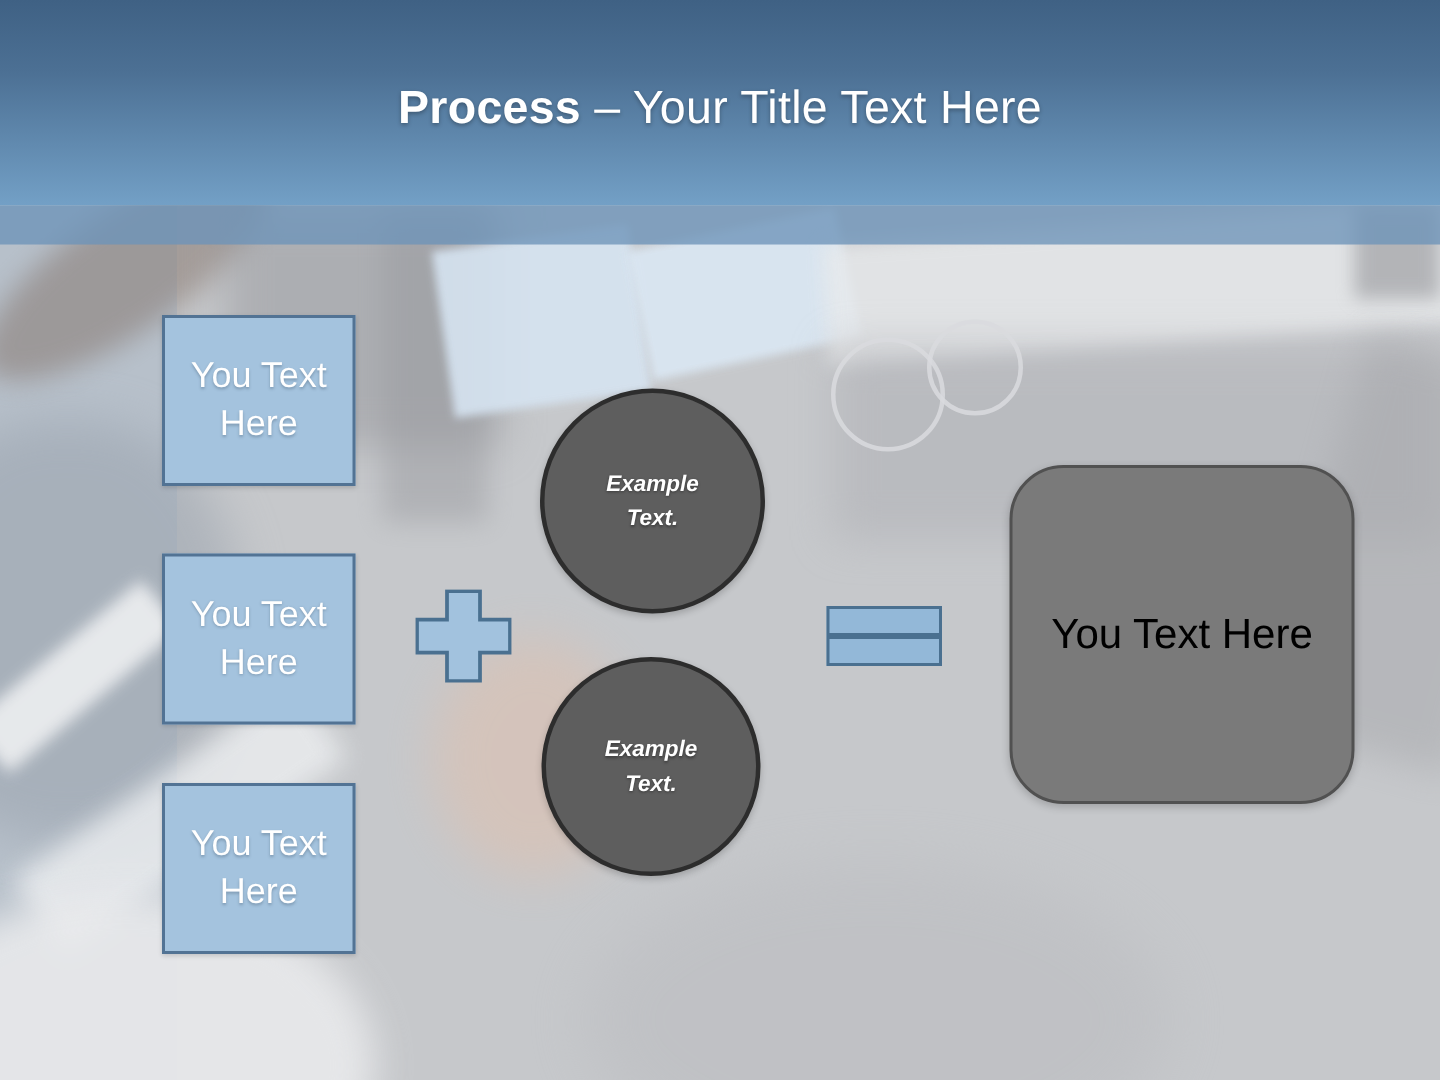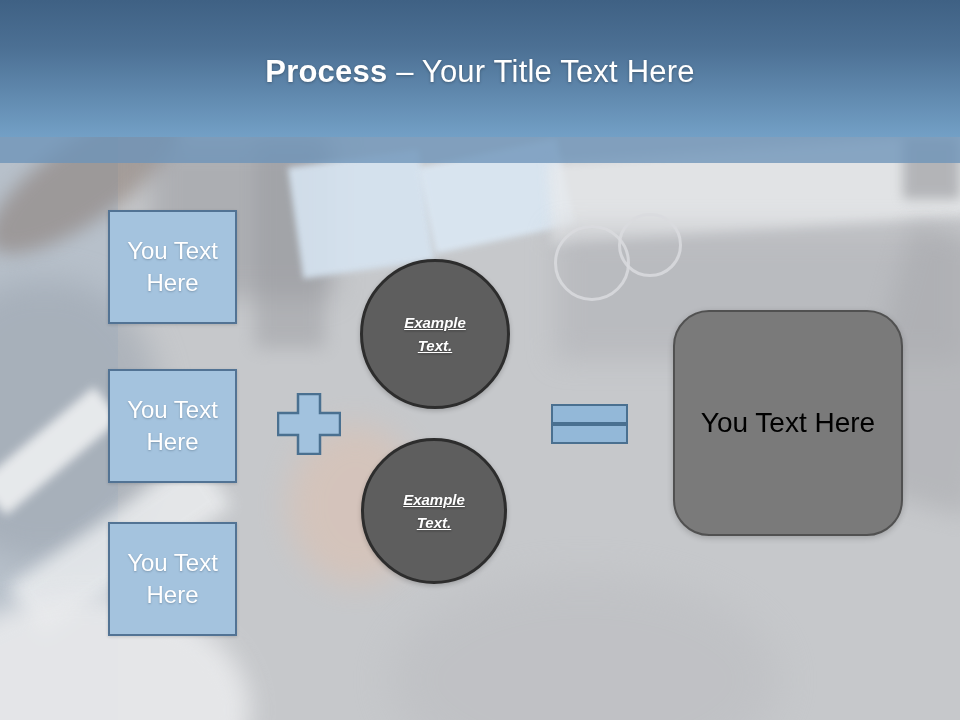--- a/index.html
+++ b/index.html
@@ -69,21 +69,21 @@
 
   .plus-wrap{left:277px;top:357px;width:64px;height:62px;}
 
   .circle{
     background:#5e5e5e;border:3px solid #2d2d2d;border-radius:50%;
     color:#fff;font-size:15px;font-weight:bold;font-style:italic;
     line-height:1.55;text-align:center;
     text-shadow:0 1px 2px rgba(0,0,0,.4);
     box-shadow:0 2px 5px rgba(0,0,0,.2);
   }
-  .circle span{display:block;width:88px;text-decoration:underline;}
+  .circle span{display:block;width:88px;}
   .circle.c1{left:360px;top:223px;width:150px;height:150px;}
   .circle.c2{left:361px;top:402px;width:146px;height:146px;}
 
   .equals{left:551px;top:363px;width:77px;height:49px;display:flex;
     flex-direction:column;justify-content:space-between;}
   .equals .bar{width:77px;height:20px;background:#93b8d8;border:2px solid #4a7090;}
 
   .result{
     left:673px;top:274px;width:230px;height:226px;
     background:#7a7a7a;border:2px solid #515151;border-radius:36px;

